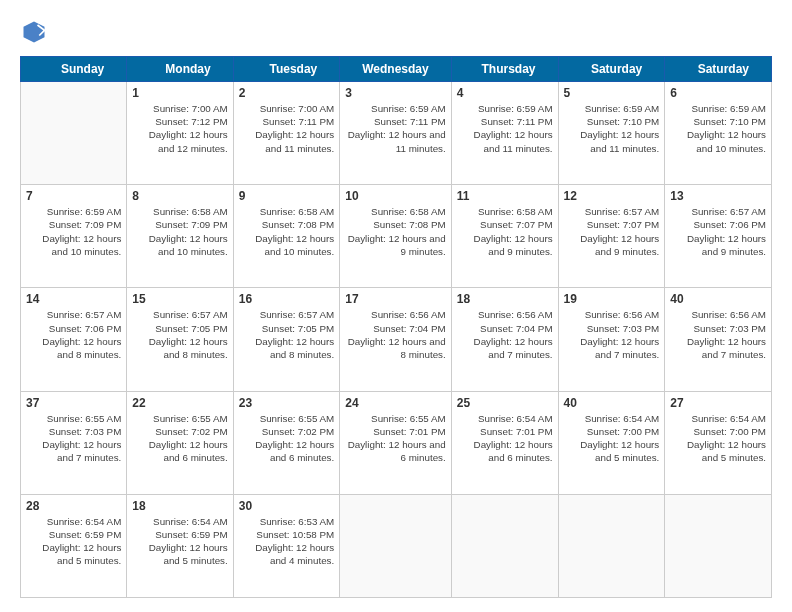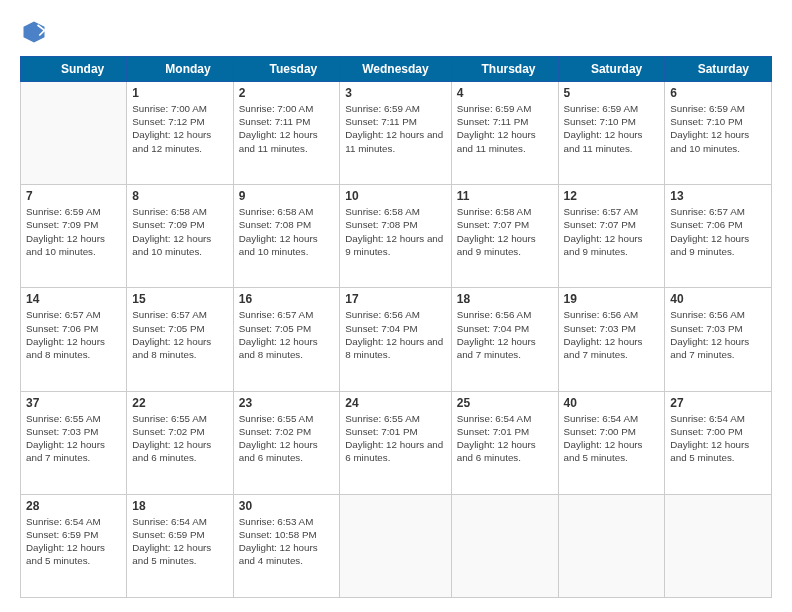--- a/index.html
+++ b/index.html
@@ -83,20 +83,21 @@
     .day-number {
       font-size: 12px;
       font-weight: bold;
       color: #333;
       margin-bottom: 2px;
     }
     .day-info {
       font-size: 9.8px;
       color: #444;
       line-height: 1.35;
+      text-align: right;
     }
   </style>
 </head>
 <body>
 
 <div class="page">
   <div class="header">
     <div class="logo">
       <svg class="logo-icon" viewBox="0 0 32 32">
         <path d="M16 4 L28 10 L28 22 L16 28 L4 22 L4 10 Z" fill="#2a6bbd" opacity="0.85"></path>

